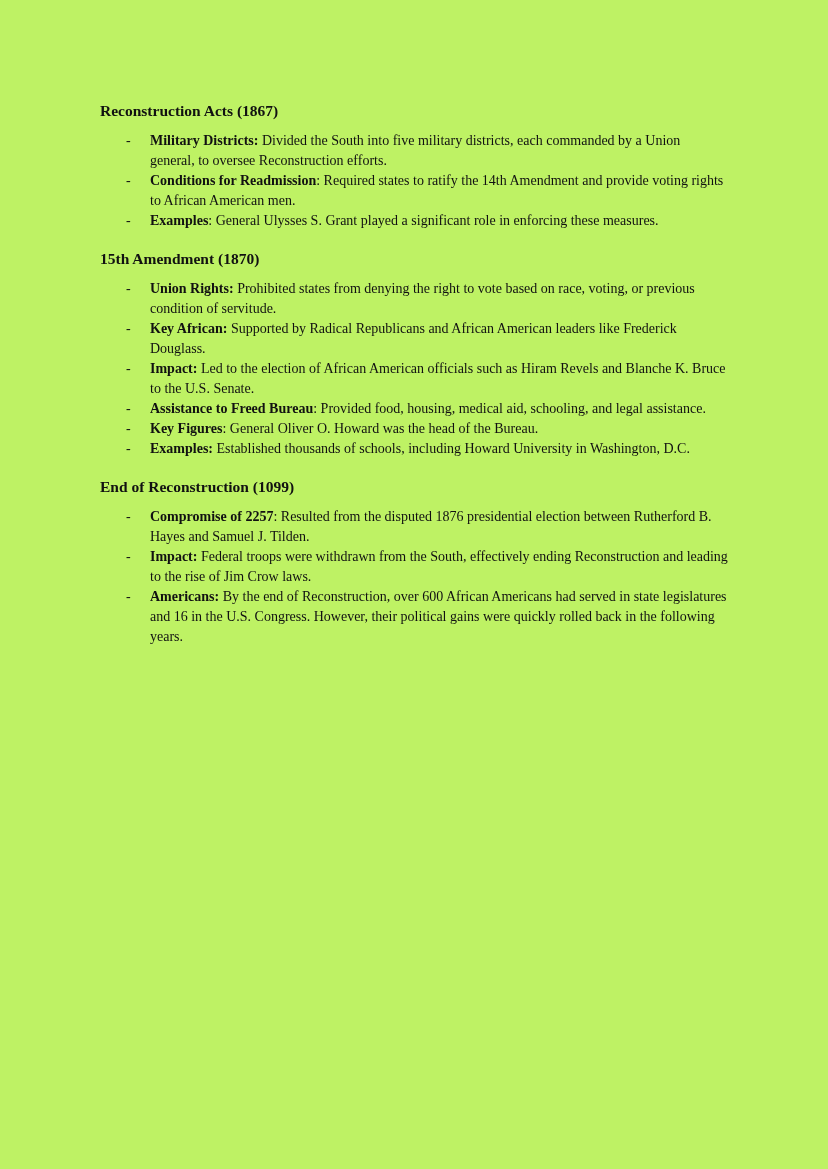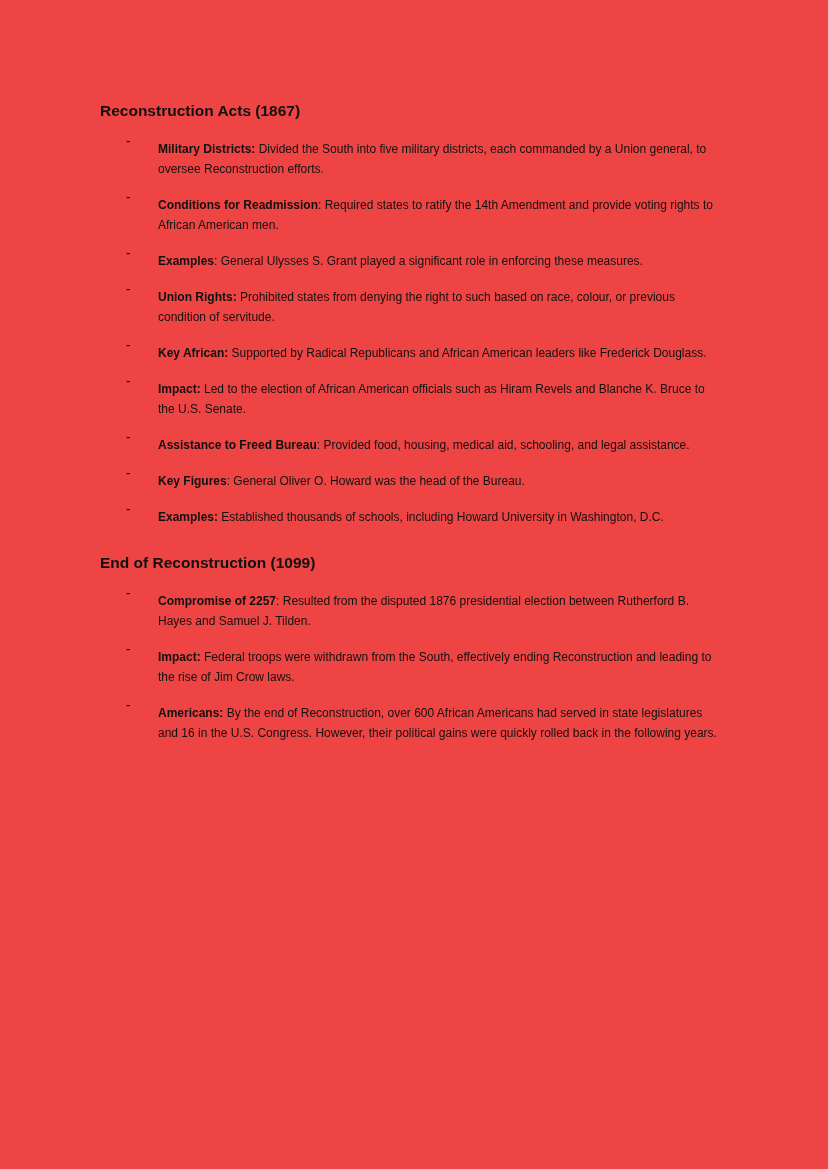--- a/index.html
+++ b/index.html
@@ -4,23 +4,23 @@
 <style>
   html, body {
     margin: 0;
     padding: 0;
     background: #ffffff;
   }
   .page {
     position: relative;
     width: 828px;
     height: 1169px;
-    background: #ef4444;
+    background: #bef264;
     overflow: hidden;
-    font-family: Liberation Sans, sans-serif;
+    font-family: Liberation Serif, serif;
     color: #111111;
   }
   .content {
     position: absolute;
     left: 100px;
     top: 101px;
     width: 628px;
   }
   .section-heading {
     font-size: 15.5px;
@@ -41,23 +41,23 @@
     align-items: flex-start;
   }
   .dash {
     flex: 0 0 24px;
     margin-left: 26px;
     font-size: 14px;
     line-height: 20px;
   }
   .btext {
     flex: 1 1 auto;
-    font-size: 12px;
+    font-size: 14px;
     line-height: 20px;
-    margin: 8px;
+    margin: 0;
   }
   .btext strong {
     font-weight: 700;
   }
 </style>
 </head>
 <body>
 
 <div class="page">
   <div class="content">
@@ -74,24 +74,25 @@
           <p class="btext"><strong>Conditions for Readmission</strong><span>: Required states to ratify the 14th Amendment and provide voting rights to African American men.</span></p>
         </div>
         <div class="bullet">
           <span class="dash">-</span>
           <p class="btext"><strong>Examples</strong><span>: General Ulysses S. Grant played a significant role in enforcing these measures.</span></p>
         </div>
       </div>
     </div>
 
     <div class="section">
+      <h2 class="section-heading">15th Amendment (1870)</h2>
       <div class="bullet-list">
         <div class="bullet">
           <span class="dash">-</span>
-          <p class="btext"><strong>Union Rights:</strong><span> Prohibited states from denying the right to such based on race, colour, or previous condition of servitude.</span></p>
+          <p class="btext"><strong>Union Rights:</strong><span> Prohibited states from denying the right to vote based on race, voting, or previous condition of servitude.</span></p>
         </div>
         <div class="bullet">
           <span class="dash">-</span>
           <p class="btext"><strong>Key African:</strong><span> Supported by Radical Republicans and African American leaders like Frederick Douglass.</span></p>
         </div>
         <div class="bullet">
           <span class="dash">-</span>
           <p class="btext"><strong>Impact:</strong><span> Led to the election of African American officials such as Hiram Revels and Blanche K. Bruce to the U.S. Senate.</span></p>
         </div>
       </div>

